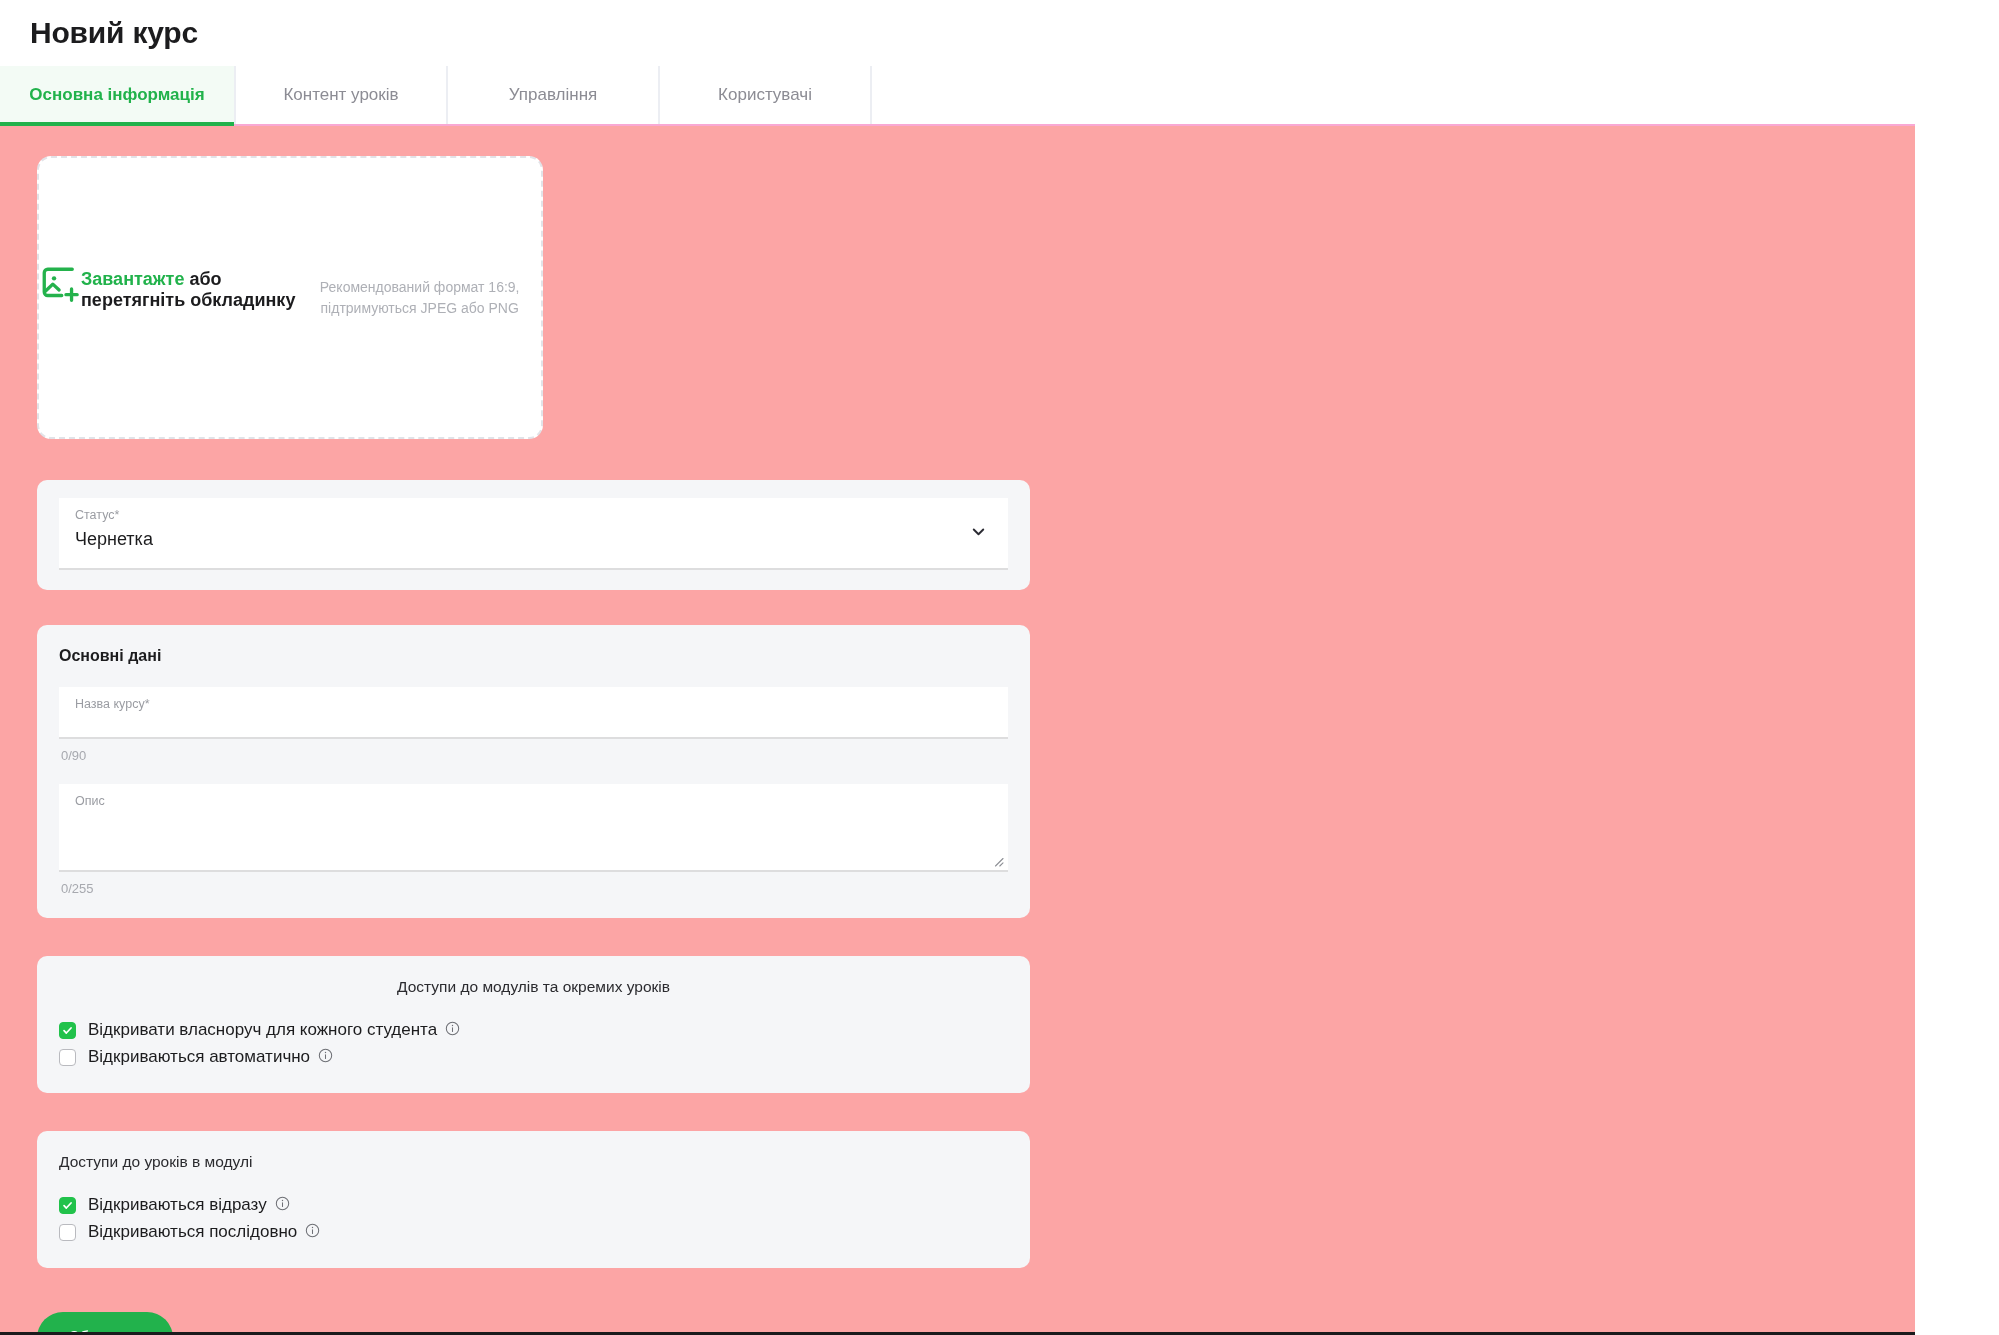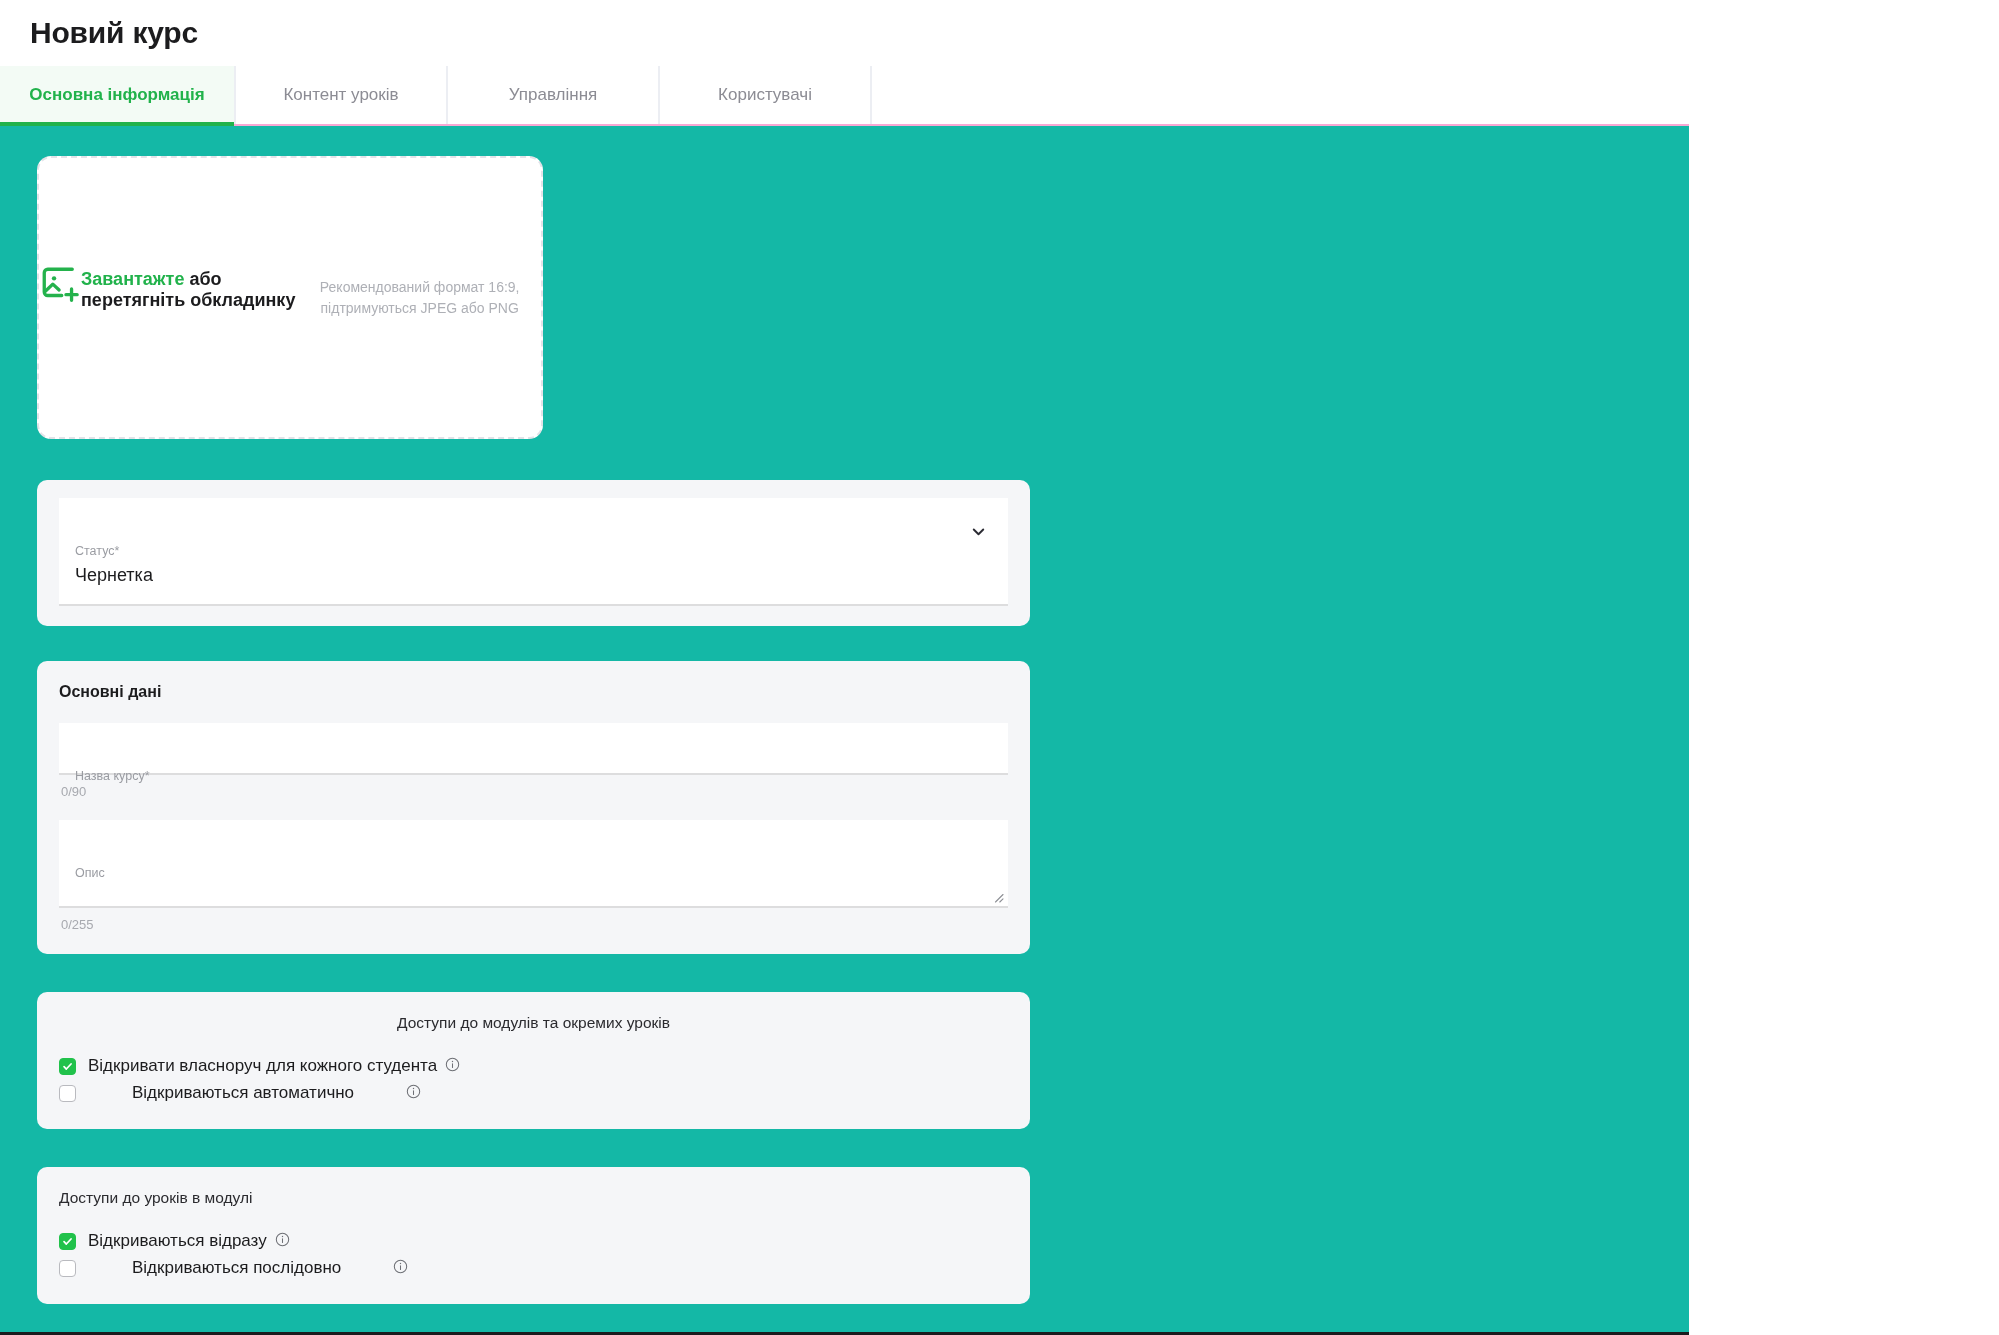--- a/index.html
+++ b/index.html
@@ -6,23 +6,23 @@
   * { box-sizing: border-box; }
   html, body {
     margin: 0; padding: 0;
     width: 1999px; height: 1335px;
     background: #ffffff;
     font-family: "Liberation Sans", "DejaVu Sans", sans-serif;
     overflow: hidden;
   }
   .page {
     position: relative;
-    width: 1689px;
+    width: 1915px;
     height: 1335px;
-    background: #14b8a6;
+    background: #fca5a5;
   }
 
   
   .header {
     height: 66px;
     padding: 0 0 0 30px;
     display: flex;
     align-items: center;
     background: #ffffff;
   }
@@ -139,21 +139,20 @@
     background: #ffffff;
     border-bottom: 2px solid #ddddde;
     position: relative;
     padding: 10px 16px 8px 16px;
   }
   .field-label {
     font-size: 12.5px;
     color: #9a9ca2;
     line-height: 1.2;
     margin-bottom: 5px;
-    margin-top: 36px;
   }
   .field-value {
     font-size: 18px;
     color: #1c1c1e;
     line-height: 1.3;
     min-height: 24px;
   }
   .field-select {
     display: flex;
     align-items: flex-start;
@@ -187,21 +186,21 @@
     pointer-events: none;
   }
 
   
   .check-row {
     display: flex;
     align-items: center;
     margin-bottom: 7px;
     cursor: pointer;
   }
-  .check-row:last-child { margin-bottom: 0; gap: 44px; }
+  .check-row:last-child { margin-bottom: 0; }
   .cbox {
     width: 17px; height: 17px;
     border-radius: 4px;
     flex: 0 0 auto;
     margin-right: 12px;
     border: 1.6px solid #b9babf;
     background: #ffffff;
     display: flex;
     align-items: center;
     justify-content: center;

